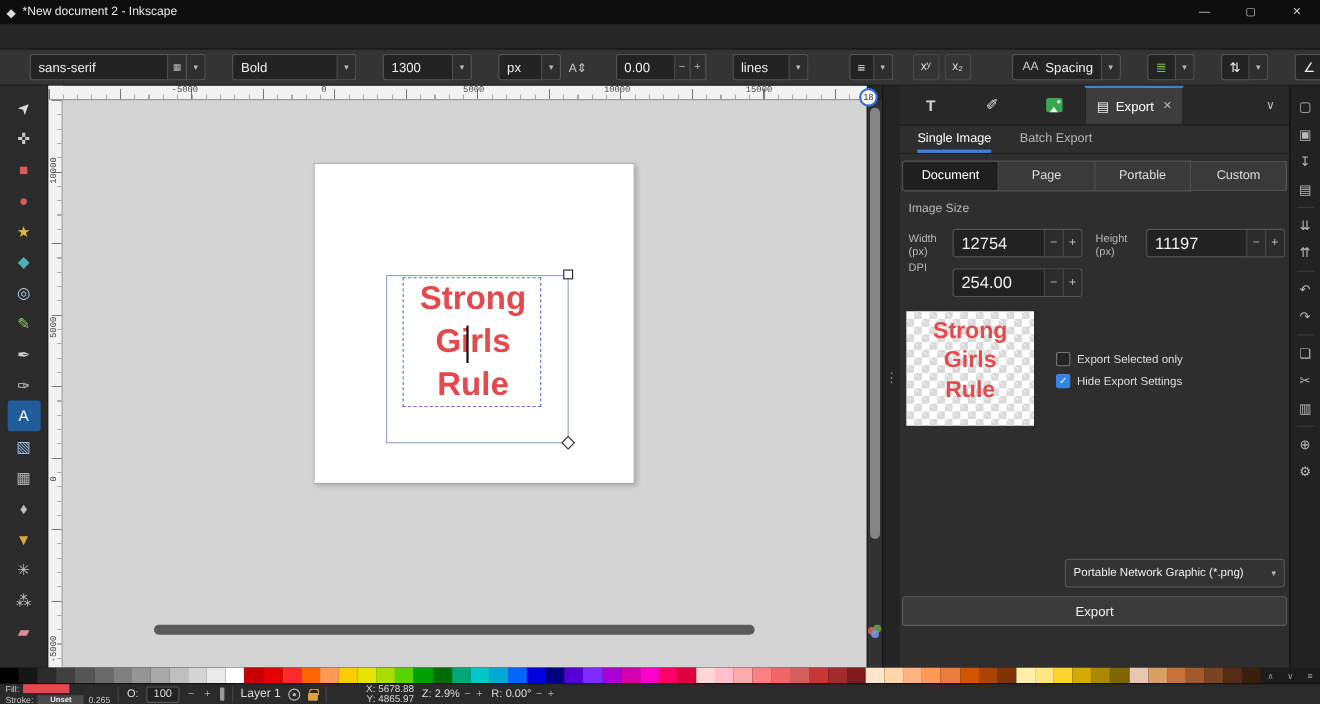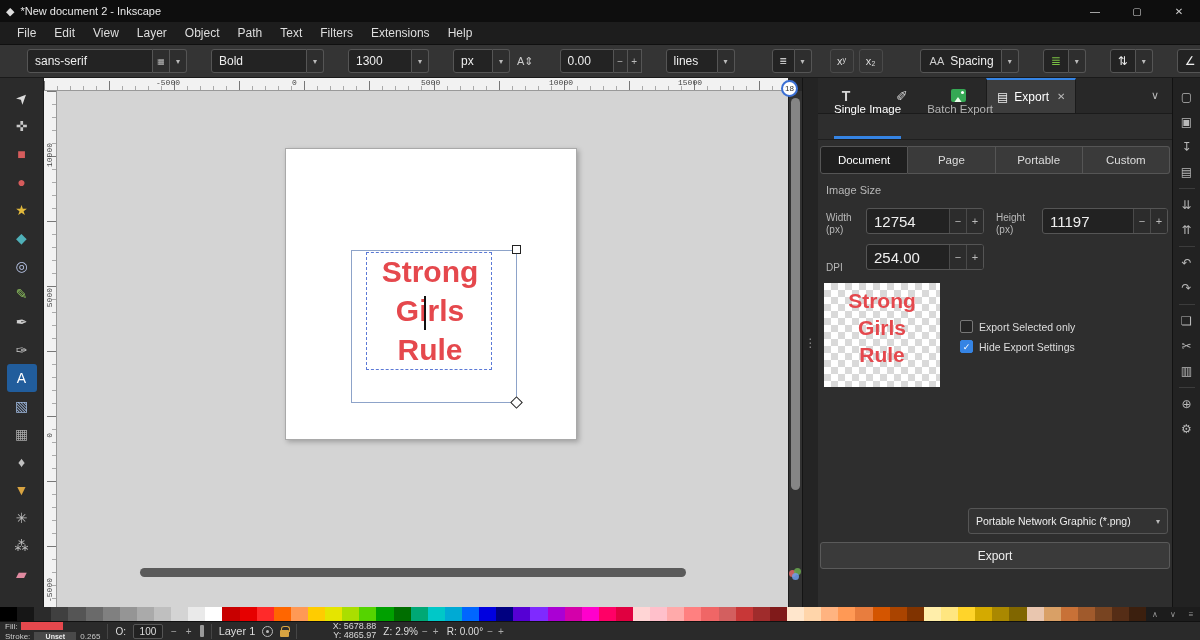--- a/index.html
+++ b/index.html
@@ -75,21 +75,21 @@
   .dtab.t-glyph { font-weight:700; font-family:"Liberation Serif","DejaVu Serif",serif; }
   .dtab-active { display:flex; align-items:center; gap:6px; padding:0 10px; background:#3d3d3d; border:1px solid #1b1b1b; border-bottom:none; border-top:2px solid #3584e4; font-size:12px; color:#fff; }
   .dtab-active .close { color:#bbb; font-size:10px; margin-left:2px; }
   .tab-expander { margin-left:auto; width:34px; display:flex; align-items:center; justify-content:center; color:#bbb; font-size:11px; }
   .imgchip { width:15px; height:13px; background:#35a854; border-radius:2px; position:relative; overflow:hidden; }
   .imgchip::before { content:""; position:absolute; top:2px; right:2px; width:3px; height:3px; border-radius:50%; background:#fff; }
   .imgchip::after { content:""; position:absolute; bottom:-2px; left:2px; border-left:5px solid transparent; border-right:5px solid transparent; border-bottom:7px solid #eaffea; }
   .doc-glyph { font-size:12px; color:#eee; }
 
   .subtabs { position:absolute; left:0; top:36px; width:100%; height:26px; display:flex; gap:26px; padding-left:16px; align-items:flex-end; border-bottom:1px solid #1f1f1f; }
-  .subtab { font-size:11.5px; color:#b3b3b3; padding-bottom:21px; border-bottom:3px solid transparent; }
+  .subtab { font-size:11.5px; color:#b3b3b3; padding-bottom:4px; border-bottom:3px solid transparent; }
   .subtab.active { color:#fff; border-bottom-color:#3584e4; }
 
   .scope-row { position:absolute; left:2px; top:68px; width:350px; height:28px; display:flex;text-align:center; }
   .scope-btn { flex:1; display:flex; align-items:center; justify-content:center; font-size:11.5px; color:#ddd; background:#3a3a3a; border:1px solid #555; border-left:none; }
   .scope-btn:first-child { border-left:1px solid #555; border-radius:3px 0 0 3px; }
   .scope-btn:last-child { border-radius:0 3px 3px 0; }
   .scope-btn.active { background:#1f1f1f; color:#fff; }
 
   .sec-label { position:absolute; left:8px; top:106px; font-size:11px; color:#b9b9b9; }
   .fld-label { position:absolute; font-size:10px; color:#b9b9b9; line-height:12px; }
@@ -158,32 +158,20 @@
         <span>—</span>
       </div>
     <div class="winbtn">
         <span>▢</span>
       </div>
     <div class="winbtn">
         <span>✕</span>
       </div>
   </div>
 
-  <div class="menubar" id="menubar">
-      <div class="menu-item">File</div>
-      <div class="menu-item">Edit</div>
-      <div class="menu-item">View</div>
-      <div class="menu-item">Layer</div>
-      <div class="menu-item">Object</div>
-      <div class="menu-item">Path</div>
-      <div class="menu-item">Text</div>
-      <div class="menu-item">Filters</div>
-      <div class="menu-item">Extensions</div>
-      <div class="menu-item">Help</div>
-    </div>
 
   <div class="toolbar">
     <div class="cgroup">
       <div class="combo wfont">
           <span>sans-serif</span>
         </div>
       <div class="dd mid">
           <span>▦</span>
         </div>
       <div class="dd">
@@ -435,21 +423,21 @@
         <span class="val">12754</span>
         <span class="nbtn">−</span>
         <span class="nbtn">+</span>
       </div>
       <div class="fld-label" style="left:178px;top:134px;width:44px;">Height (px)</div>
       <div class="nfield" style="left:224px;top:130px;width:126px;">
         <span class="val">11197</span>
         <span class="nbtn">−</span>
         <span class="nbtn">+</span>
       </div>
-      <div class="fld-label" style="left:8px;top:184px;text-align:right;">DPI</div>
+      <div class="fld-label" style="left:8px;top:160px;text-align:right;">DPI</div>
       <div class="nfield" style="left:48px;top:166px;width:118px;">
         <span class="val">254.00</span>
         <span class="nbtn">−</span>
         <span class="nbtn">+</span>
       </div>
 
       <div class="preview">
         <div class="preview-text" id="preview-text" style="color: rgb(229, 72, 77);">
             <div>Strong</div>
             <div>Girls</div>

